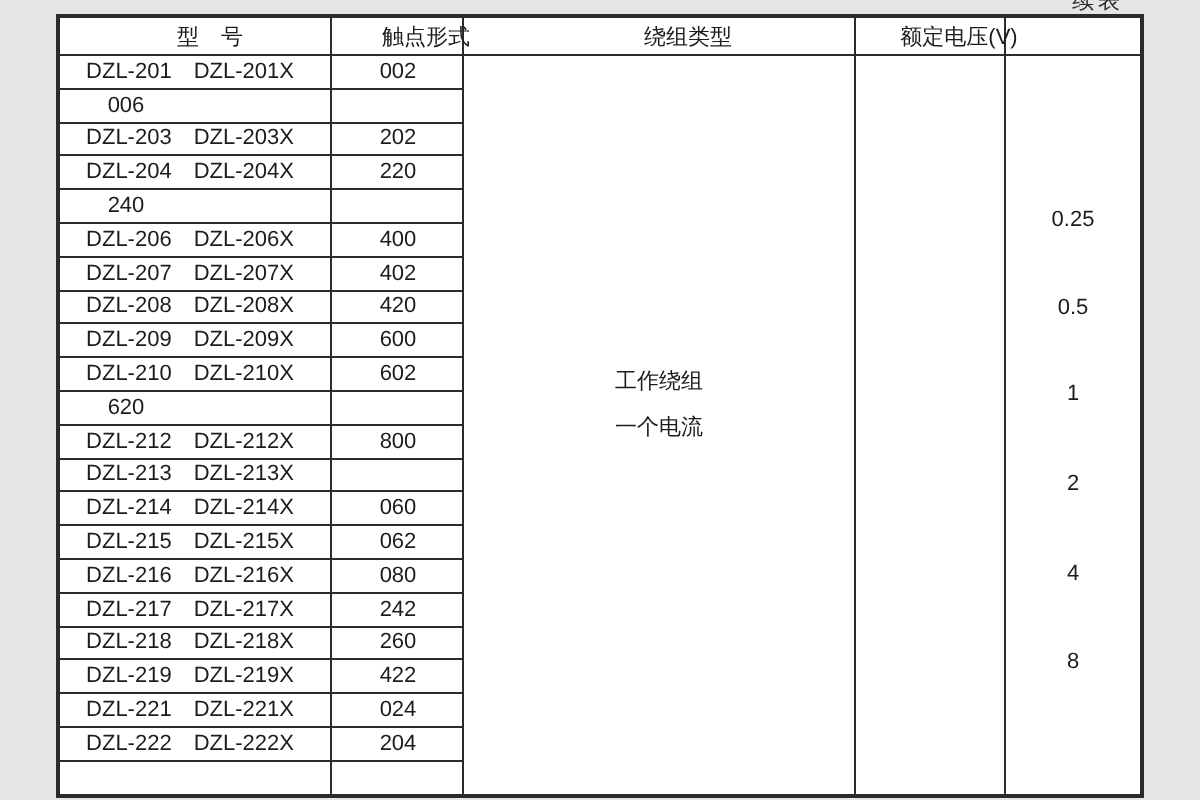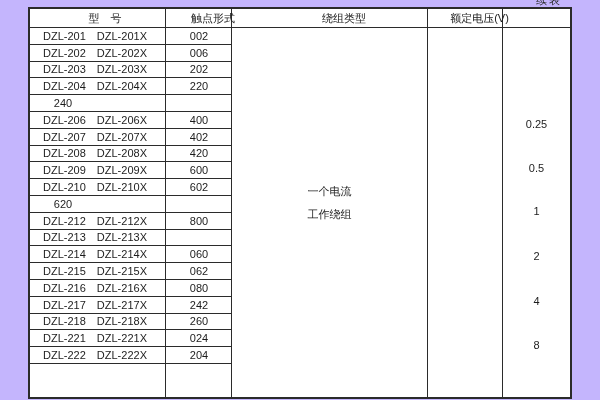--- a/index.html
+++ b/index.html
@@ -1,18 +1,18 @@
 <!DOCTYPE html>
 <html><head>
 <meta charset="utf-8">
 <style>
   * { margin:0; padding:0; box-sizing:border-box; }
   html,body { width:600px; height:400px; }
   body { font-family:"Liberation Sans","DejaVu Sans",sans-serif; background:#ffffff; color:#1c1c1c; }
-  .page { position:relative; width:600px; height:400px; overflow:hidden; background:#c4b5fd; }
+  .page { position:relative; width:600px; height:400px; overflow:hidden; background:#e5e5e5; }
 
   .cont-label { position:absolute; top:-7px; left:536px; font-size:11px; letter-spacing:2px; color:#2b2b2b; }
 
   .tbl { position:absolute; left:28px; top:7px; width:544px; height:392px; border:2px solid #2b2b2b; background:#fff; }
 
   .vline { position:absolute; top:0; bottom:0; width:1px; background:#2b2b2b; }
   .vl1 { left:135px; } .vl2 { left:201px; } .vl3 { left:397px; } .vl4 { left:472px; }
 
   .thead { position:absolute; top:0; left:0; right:0; height:19px; display:flex; border-bottom:1px solid #2b2b2b; }
   .th { font-size:11px; display:flex; align-items:center; justify-content:center; white-space:pre; color:#1c1c1c; }
@@ -26,21 +26,21 @@
   .cell { font-size:11px; display:flex; align-items:center; }
   .cmodel { width:136px; justify-content:center; gap:11px; padding-right:6px; }
   .ccontact { width:66px; justify-content:center; }
 
   .mcol { position:absolute; top:0; bottom:0; }
   .winding { left:202px; width:195px; }
   .voltage { left:398px; width:74px; }
   .current { left:473px; right:0; }
 
   .wtext { position:absolute; top:152px; left:0; right:0; text-align:center; font-size:11px; line-height:23px; color:#1c1c1c; }
-  .cur-val { position:absolute; left:0; right:0; text-align:center; font-size:11px; height:14px; line-height:14px; color:#1c1c1c;margin-top:14px; }
+  .cur-val { position:absolute; left:0; right:0; text-align:center; font-size:11px; height:14px; line-height:14px; color:#1c1c1c; }
 </style>
 </head>
 <body>
 
 <div class="page">
 
   <div class="cont-label">续表</div>
 
   <div class="tbl">
 
@@ -60,24 +60,20 @@
 
       <div class="rows" id="rows">
           <div class="trow">
             <div class="cell cmodel">
               <span>DZL-201</span>
               <span>DZL-201X</span>
             </div>
             <div class="cell ccontact">002</div>
           </div>
           <div class="trow">
-            <div class="cell cmodel">
-              <span>DZL-202</span>
-              <span>DZL-202X</span>
-            </div>
             <div class="cell ccontact">006</div>
           </div>
           <div class="trow">
             <div class="cell cmodel">
               <span>DZL-203</span>
               <span>DZL-203X</span>
             </div>
             <div class="cell ccontact">202</div>
           </div>
           <div class="trow">
@@ -171,38 +167,45 @@
           </div>
           <div class="trow">
             <div class="cell cmodel">
               <span>DZL-218</span>
               <span>DZL-218X</span>
             </div>
             <div class="cell ccontact">260</div>
           </div>
           <div class="trow">
             <div class="cell cmodel">
+              <span>DZL-219</span>
+              <span>DZL-219X</span>
+            </div>
+            <div class="cell ccontact">422</div>
+          </div>
+          <div class="trow">
+            <div class="cell cmodel">
               <span>DZL-221</span>
               <span>DZL-221X</span>
             </div>
             <div class="cell ccontact">024</div>
           </div>
           <div class="trow">
             <div class="cell cmodel">
               <span>DZL-222</span>
               <span>DZL-222X</span>
             </div>
             <div class="cell ccontact">204</div>
           </div>
         </div>
 
       <div class="mcol winding">
         <div class="wtext">
+          <div>工作绕组</div>
           <div>一个电流</div>
-          <div>工作绕组</div>
         </div>
       </div>
 
       <div class="mcol voltage"></div>
 
       <div class="mcol current" id="current-col">
           <div class="cur-val" style="top: 75px;">0.25</div>
           <div class="cur-val" style="top: 119px;">0.5</div>
           <div class="cur-val" style="top: 162px;">1</div>
           <div class="cur-val" style="top: 207px;">2</div>

